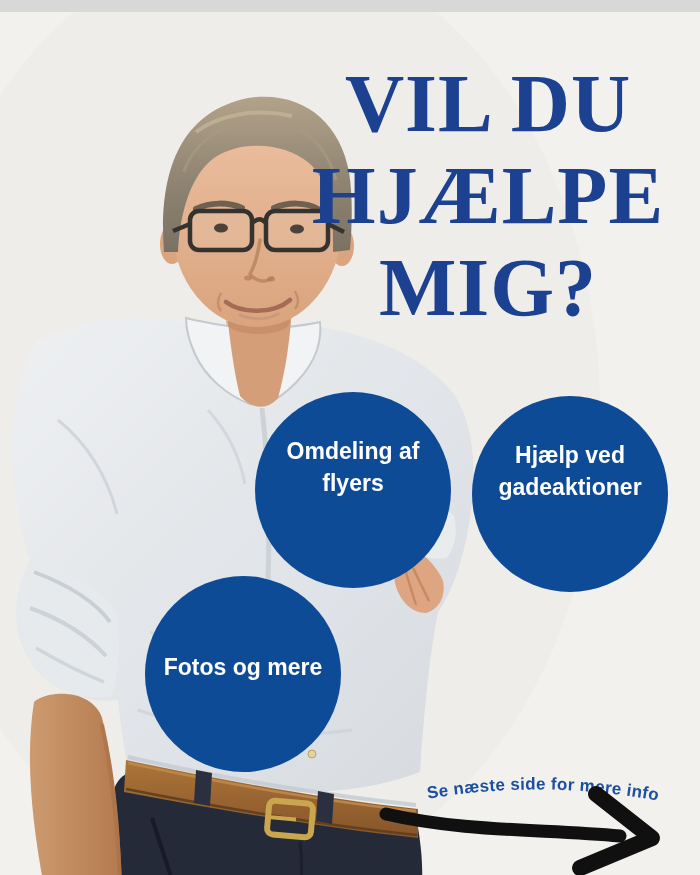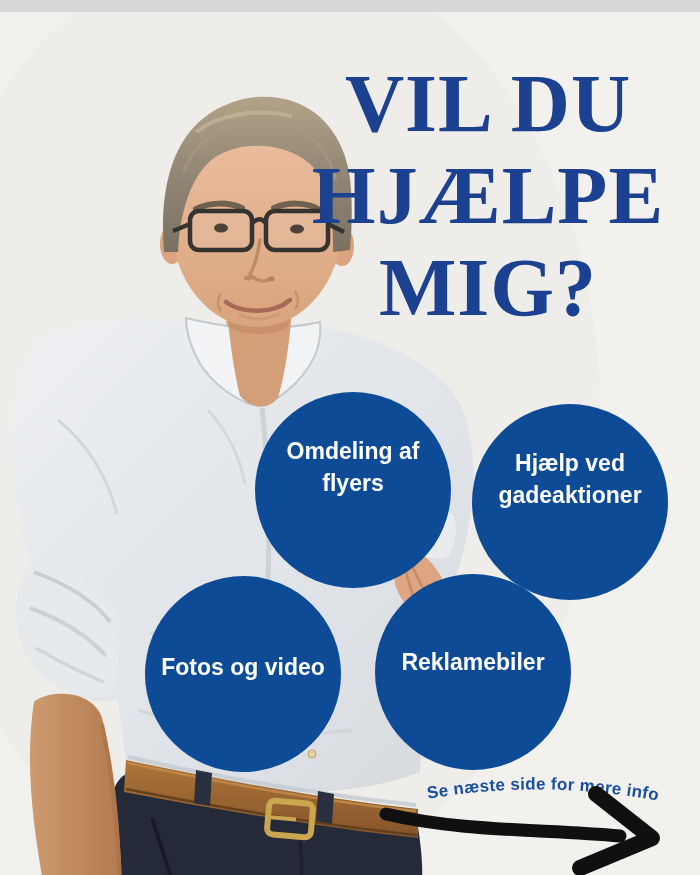--- a/index.html
+++ b/index.html
@@ -19,21 +19,21 @@
   
   .bubble{
     position:absolute;width:196px;height:196px;border-radius:50%;
     background:var(--bubble_blue,#0d4b97);
     display:flex;align-items:center;justify-content:center;
     box-sizing:border-box;text-align:center;color:#ffffff;
     font-weight:bold;font-size:23px;line-height:1.4;white-space:pre-line;
   }
   .b1{left:40px;top:378px;padding-bottom:8px;}
   .b2{left:255px;top:380px;padding-bottom:46px;text-align:center;}
-  .b3{left:472px;top:392px;padding-bottom:46px;}
+  .b3{left:472px;top:384px;padding-bottom:46px;}
   .b4{left:145px;top:564px;padding-bottom:14px;}
   .b5{left:375px;top:562px;padding-bottom:20px;}
   
   .caption-svg{position:absolute;left:392px;top:747px;overflow:visible;}
   .caption-svg text{
     font-family:"Liberation Sans",sans-serif;font-weight:bold;font-size:17px;
     letter-spacing:.3px;fill:var(--caption_blue,#1b4f9f);
   }
   .arrow-svg{position:absolute;left:368px;top:772px;overflow:visible;}
   .arrow-svg path{stroke:var(--arrow_black,#101010);fill:none;stroke-linecap:round;stroke-linejoin:round;}
@@ -233,24 +233,21 @@
 
   <div class="bubble b2">
     <span>Omdeling af
 flyers</span>
   </div>
   <div class="bubble b3">
     <span>Hjælp ved
 gadeaktioner</span>
   </div>
   <div class="bubble b4">
-    <span>Fotos og video</span>
-  </div>
-  <div class="bubble b5">
-    <span>Reklamebiler</span>
+    <span>Fotos og mere</span>
   </div>
 
   <svg class="caption-svg" width="300" height="56" viewBox="0 0 300 56">
     <path id="cap-arc" d="M 14 44 Q 148 16 288 46" fill="none"></path>
     <text text-anchor="middle">
       <textPath href="#cap-arc" startOffset="50%">Se næste side for mere info</textPath>
     </text>
   </svg>
 
   <svg class="arrow-svg" width="300" height="96" viewBox="0 0 300 96">

